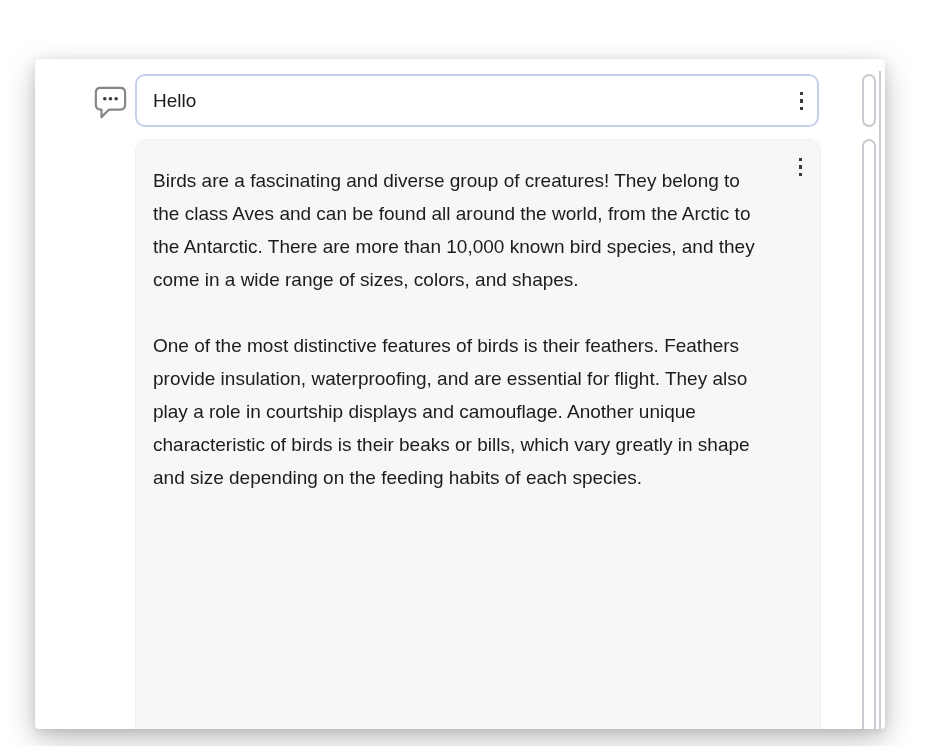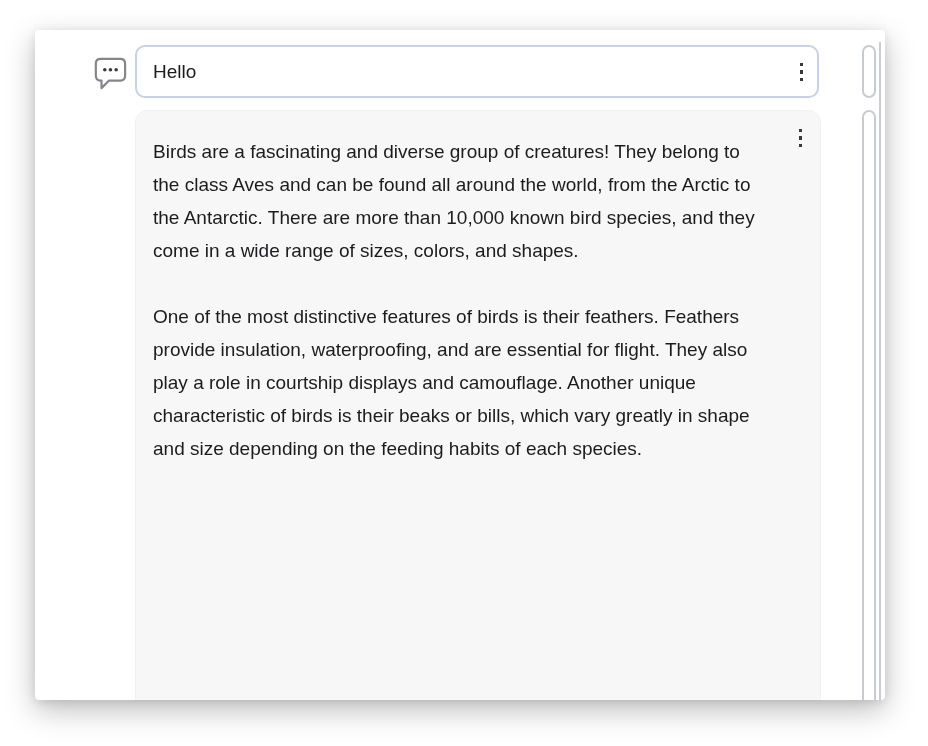--- a/index.html
+++ b/index.html
@@ -5,20 +5,21 @@
   * { margin: 0; padding: 0; box-sizing: border-box; }
   html, body { background: #ffffff; }
   body {
     width: 928px; height: 746px;
     font-family: "Liberation Sans", "DejaVu Sans", sans-serif;
     overflow: hidden; position: relative;
   }
   .page {
     position: absolute; inset: 0;
     background: #ffffff;
+    margin-top: 29px;
   }
   .card {
     position: absolute;
     left: 35px; top: 30px;
     width: 850px; height: 670px;
     background: #ffffff;
     border-radius: 4px;
     box-shadow: 0 10px 30px rgba(0,0,0,0.26), 0 2px 10px rgba(0,0,0,0.10);
     overflow: hidden;
   }

